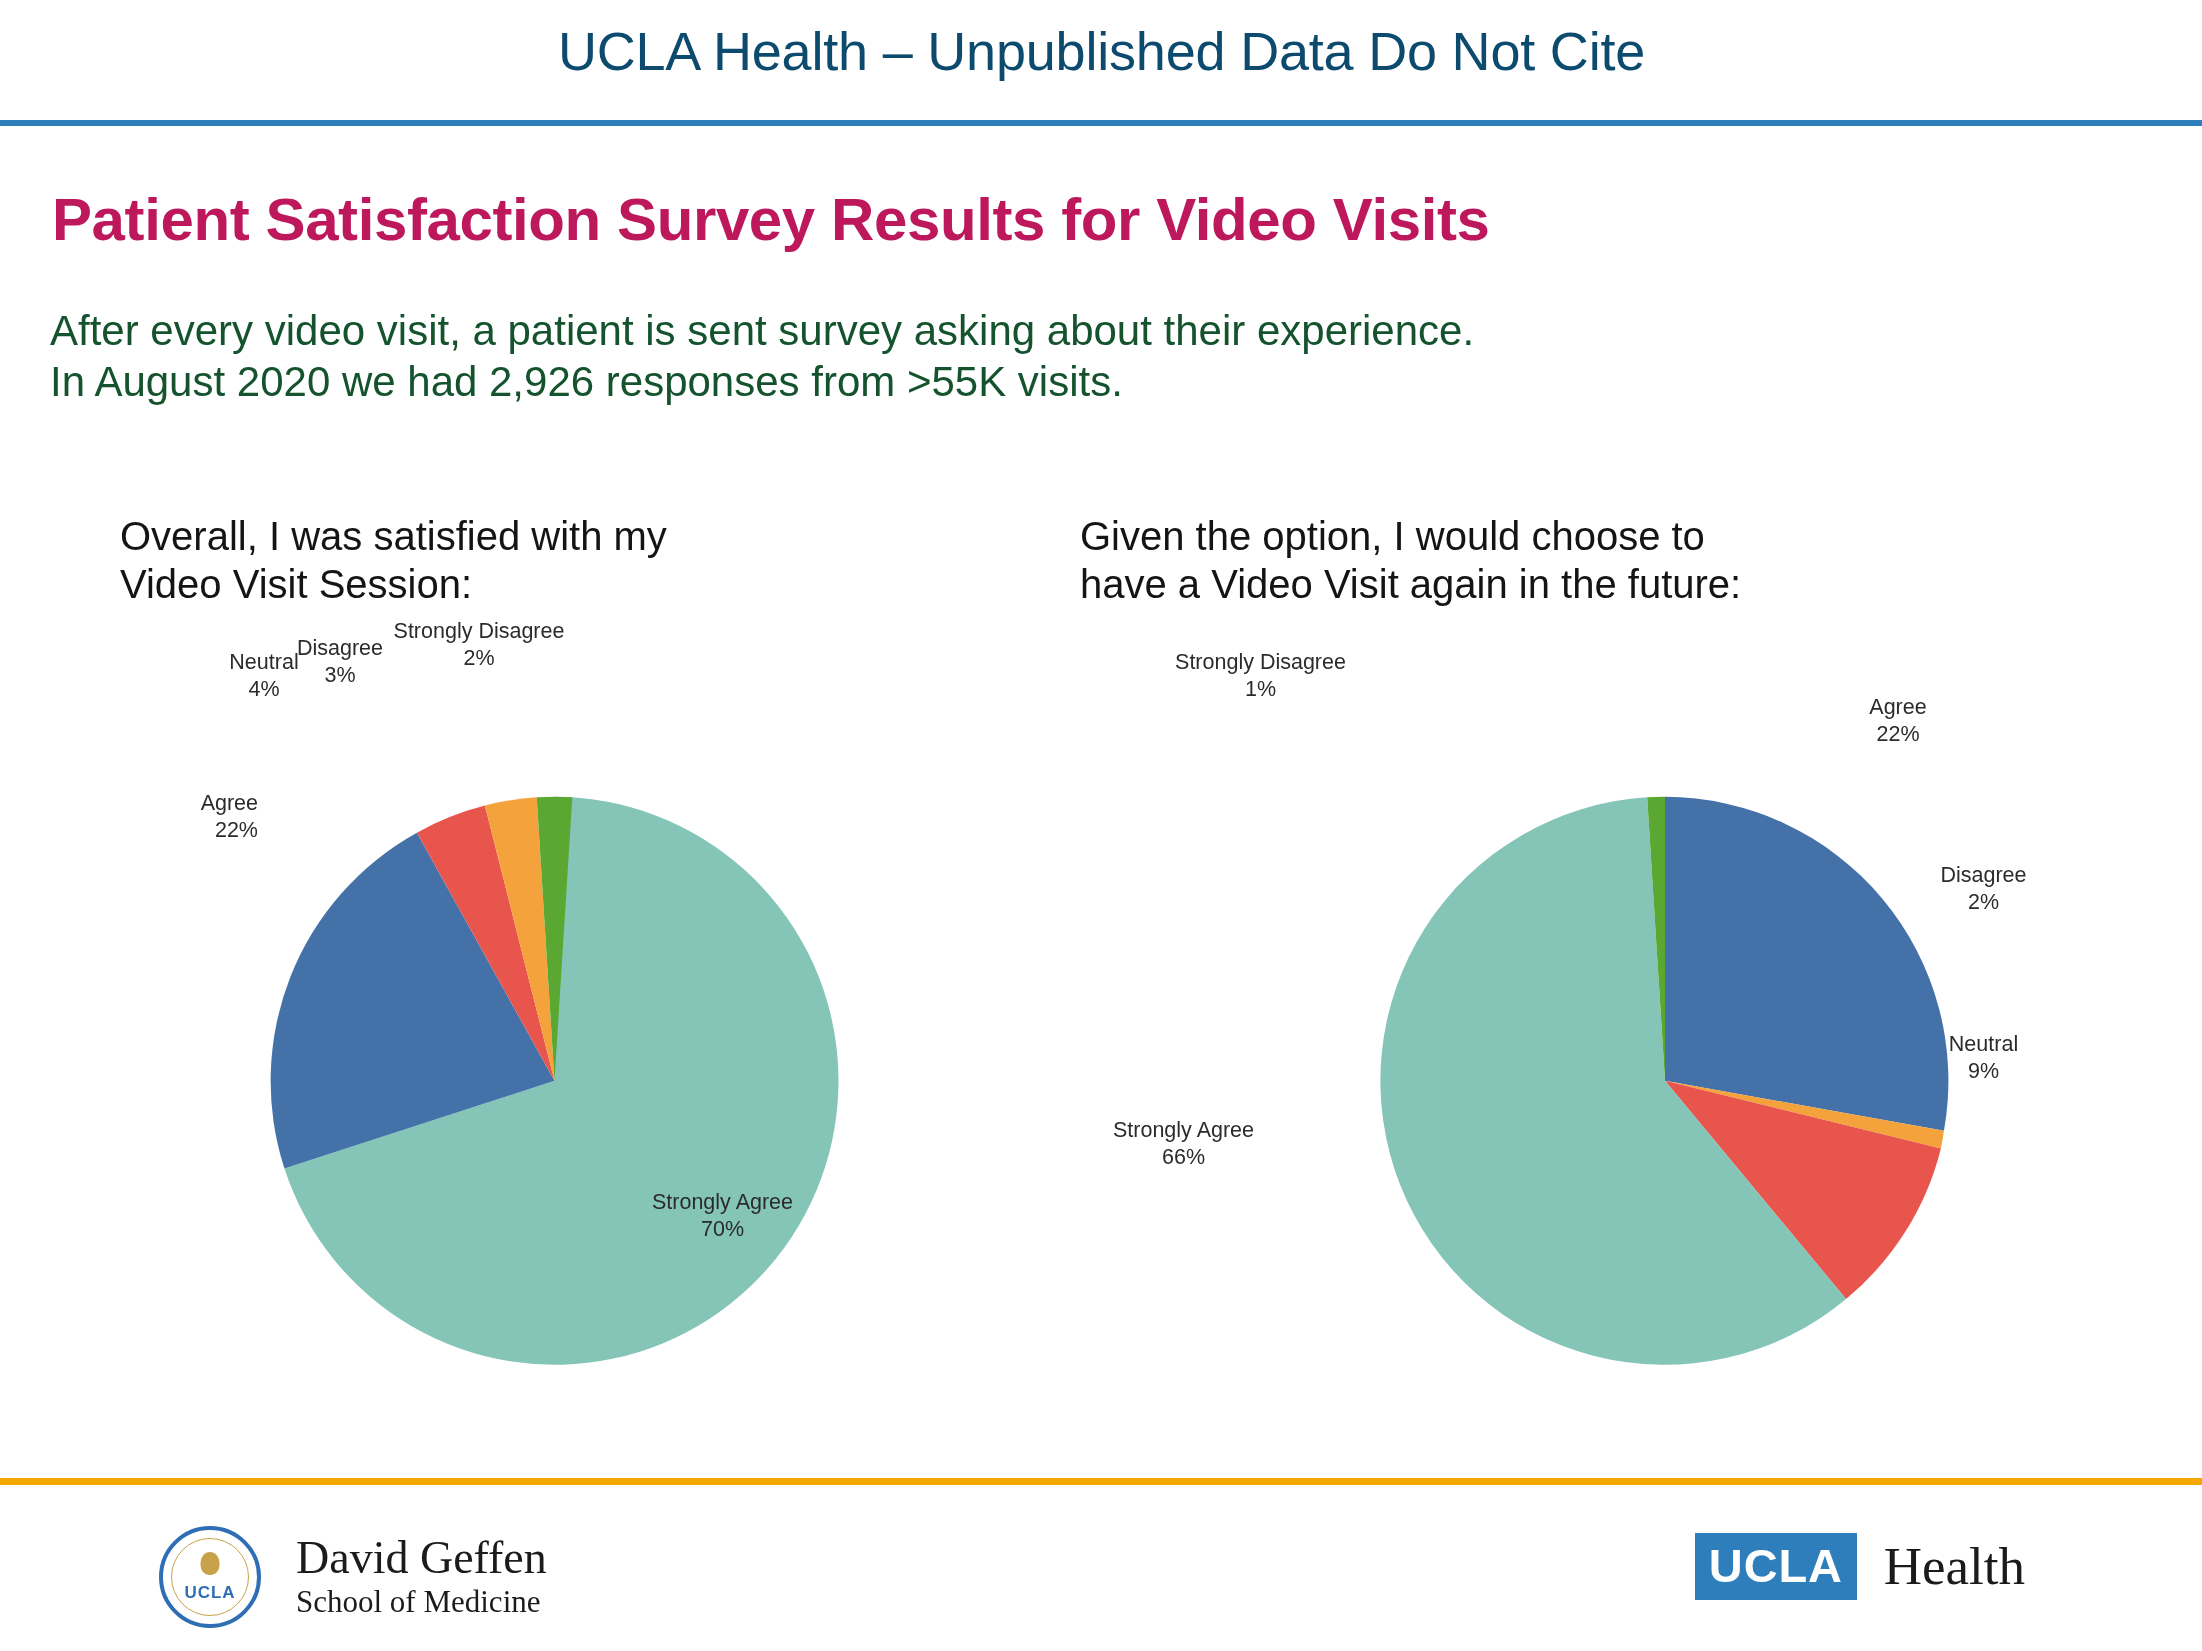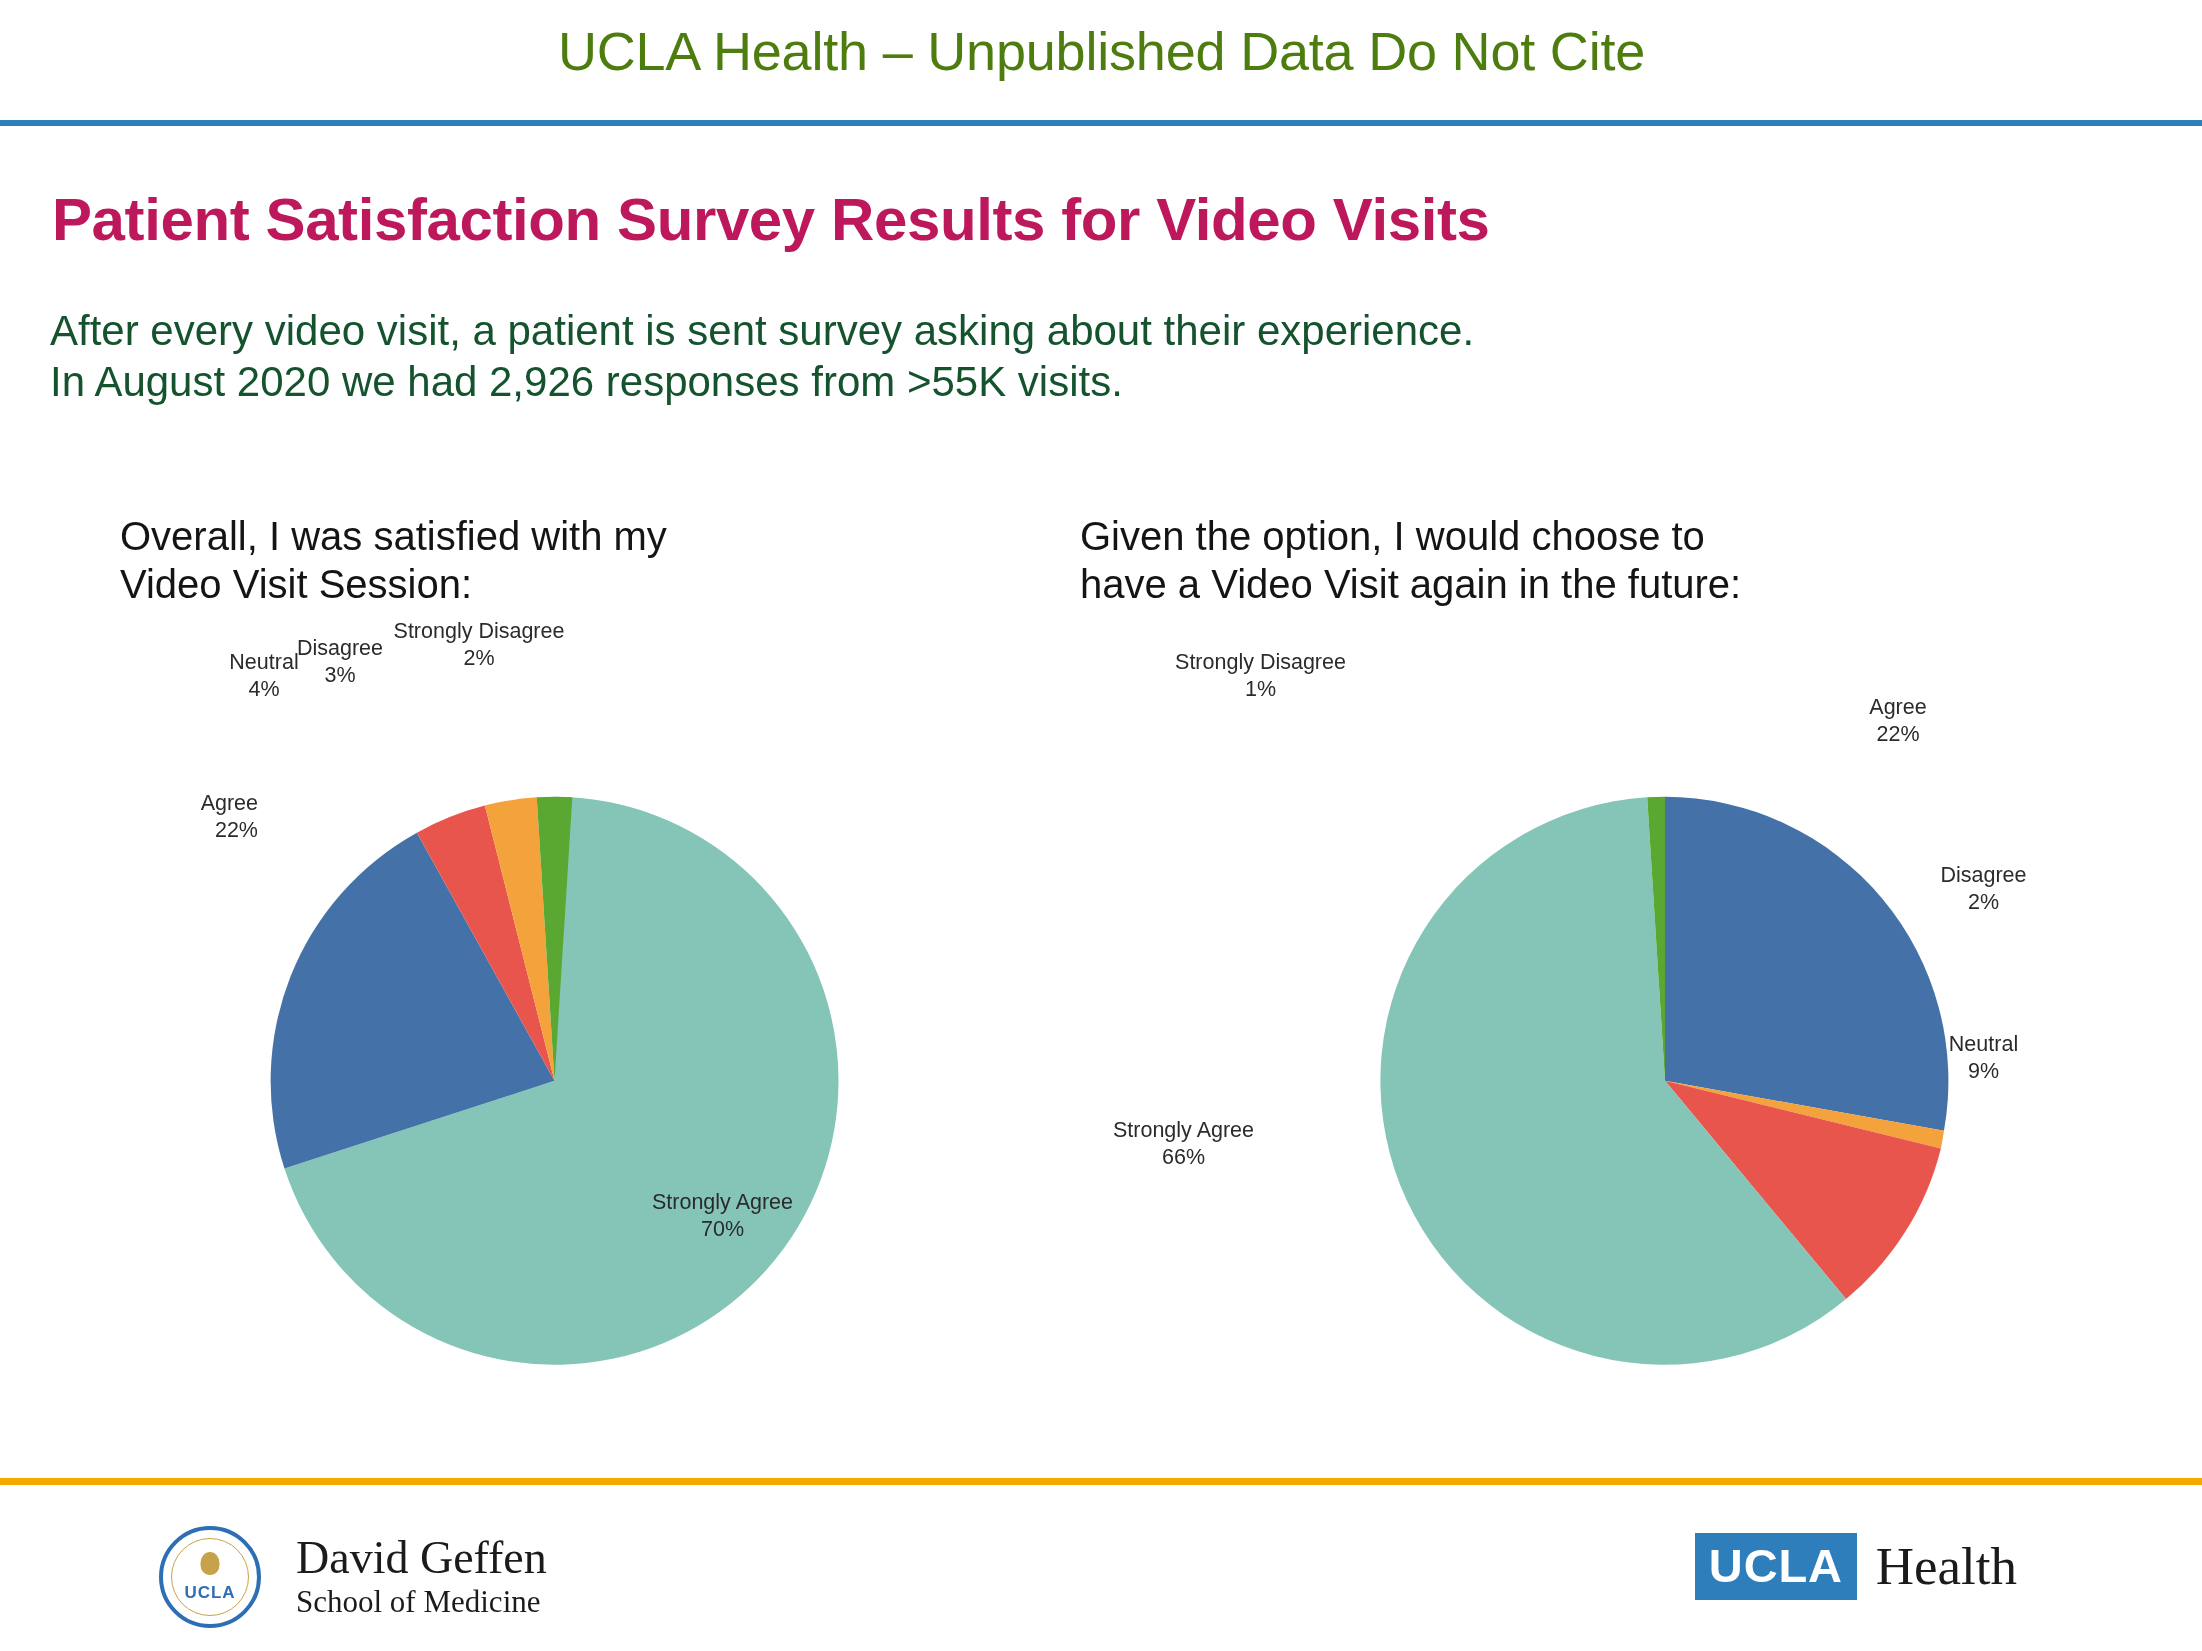--- a/index.html
+++ b/index.html
@@ -24,21 +24,21 @@
     width: 2203px;
     height: 126px;
     display: flex;
     align-items: flex-start;
     justify-content: center;
   }
   .slide-header .header-text {
     font-size: 54px;
     line-height: 1;
     padding-top: 24px;
-    color: #4d7c0f;
+    color: #0c4a6e;
     font-weight: normal;
     letter-spacing: -0.2px;
   }
   .header-rule {
     position: absolute;
     top: 120px;
     left: 0;
     width: 2203px;
     height: 6px;
     background: #2e7ebb;
@@ -201,21 +201,21 @@
     font-weight: bold;
     font-size: 47px;
     letter-spacing: 0.9px;
     padding: 8.6px 13.8px 11.2px 13.8px;
     line-height: 1;
   }
   .uclahealth .hl {
     font-family: "Liberation Serif", serif;
     font-size: 53px;
     color: #1b1b1b;
-    margin-left: 19px;
+    margin-left: 27px;
     line-height: 1;
     text-align: right;
   }
 </style>
 </head>
 <body>
 
 <div class="slide-header">
   <div class="header-text">UCLA Health – Unpublished Data Do Not Cite</div>
 </div>

